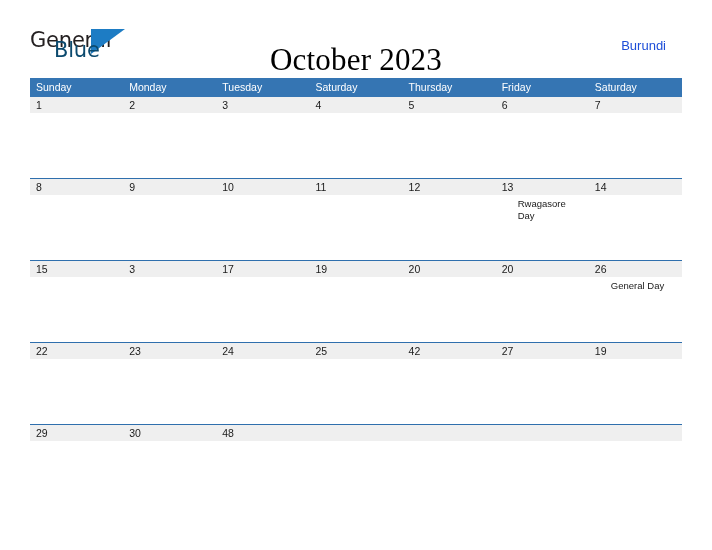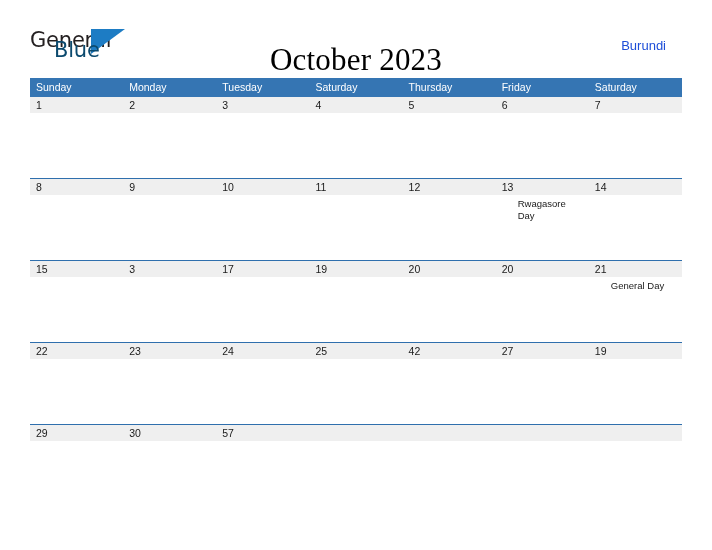--- a/index.html
+++ b/index.html
@@ -287,21 +287,21 @@
               <span class="daynum">20</span>
             </div>
           </td>
           <td class="day-cell">
             <div class="cell-inner">
               <span class="daynum">20</span>
             </div>
           </td>
           <td class="day-cell">
             <div class="cell-inner">
-              <span class="daynum">21</span>
+              <span class="daynum">26</span>
               <div class="events">
                 <div class="event">General Day</div>
               </div>
             </div>
           </td>
         </tr>
         <tr class="week-row">
           <td class="day-cell">
             <div class="cell-inner">
               <span class="daynum">22</span>
@@ -344,21 +344,21 @@
               <span class="daynum">29</span>
             </div>
           </td>
           <td class="day-cell">
             <div class="cell-inner">
               <span class="daynum">30</span>
             </div>
           </td>
           <td class="day-cell">
             <div class="cell-inner">
-              <span class="daynum">57</span>
+              <span class="daynum">48</span>
             </div>
           </td>
           <td class="day-cell blank-cell">
             <div class="cell-inner">
               <span class="daynum"></span>
             </div>
           </td>
           <td class="day-cell blank-cell">
             <div class="cell-inner">
               <span class="daynum"></span>

